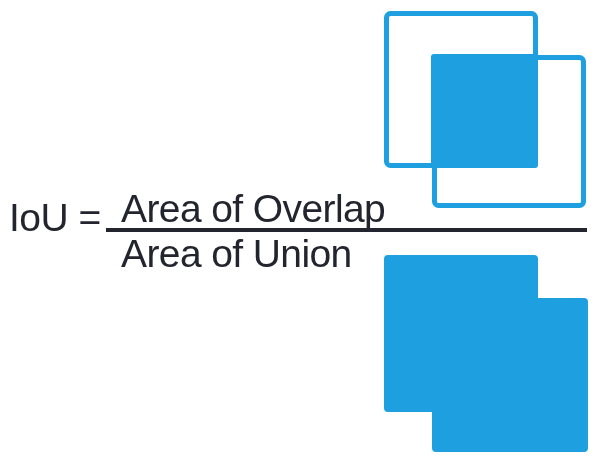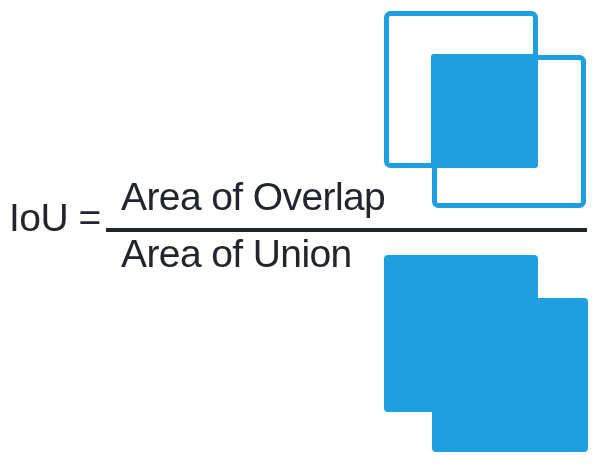--- a/index.html
+++ b/index.html
@@ -34,21 +34,21 @@
     font-family: "Liberation Sans", sans-serif;
     font-size: 39px;
     line-height: 39px;
     letter-spacing: -0.5px;
     color: #23252E;
     white-space: nowrap;
   }
   .numerator {
     position: absolute;
     left: 121px;
-    top: 177px;
+    top: 189px;
     font-family: "Liberation Sans", sans-serif;
     font-size: 39px;
     line-height: 40px;
     letter-spacing: -0.6px;
     color: #23252E;
     white-space: nowrap;
   }
   .denominator {
     position: absolute;
     left: 121px;

